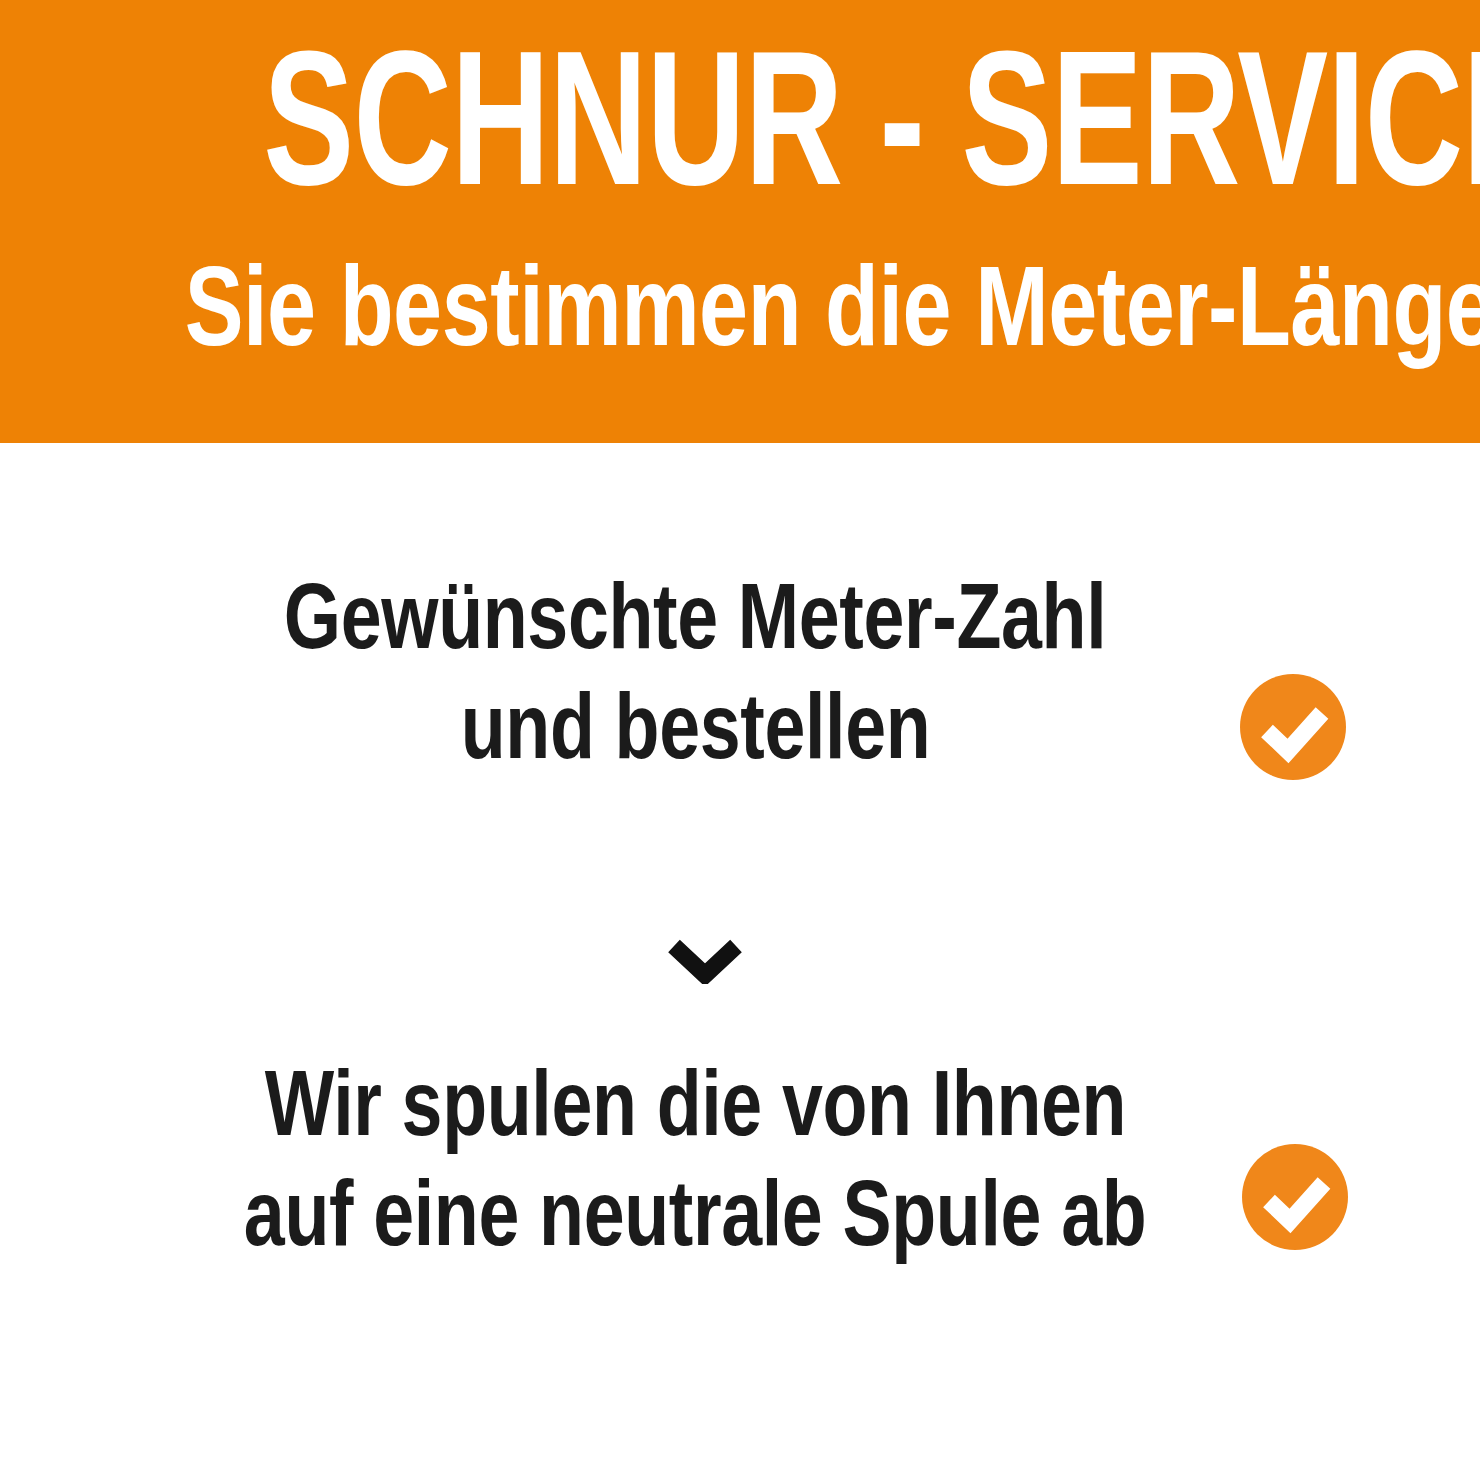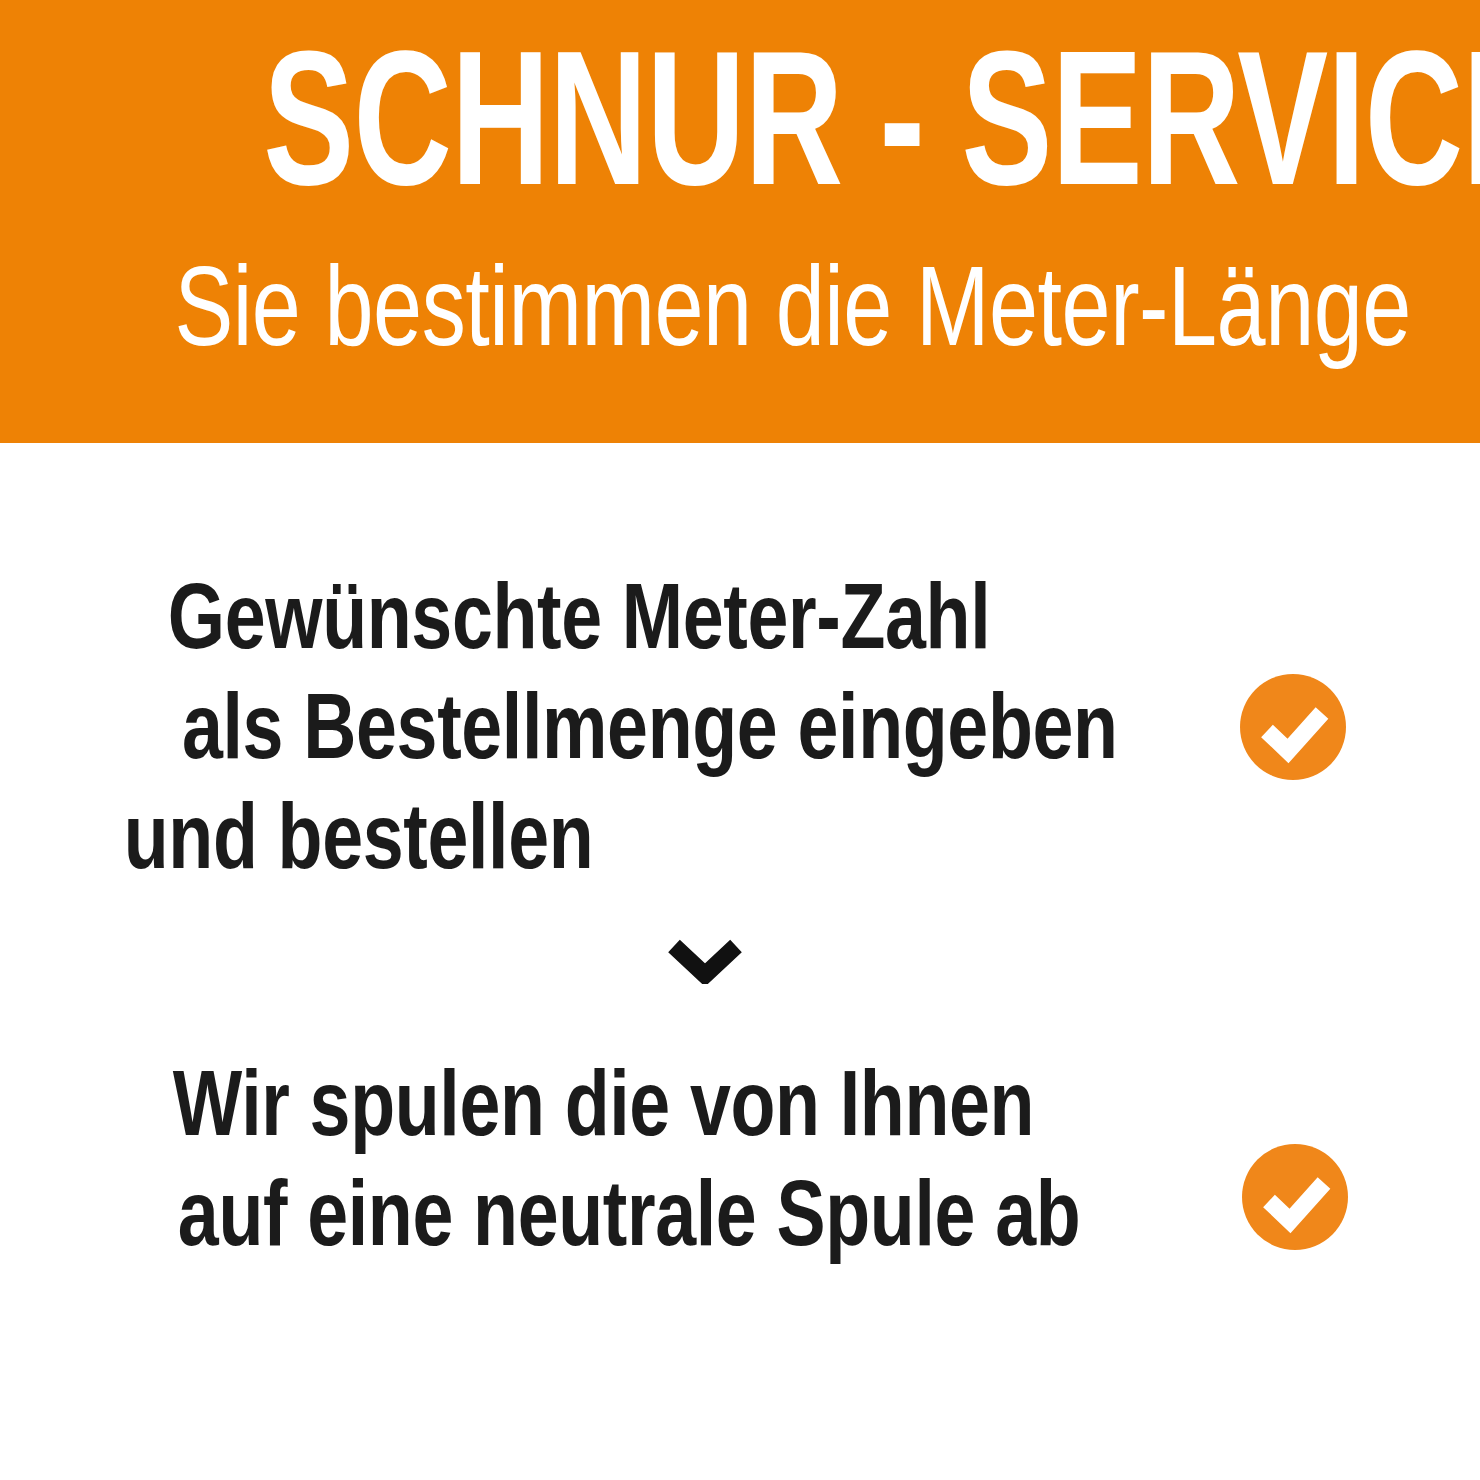--- a/index.html
+++ b/index.html
@@ -34,36 +34,37 @@
     letter-spacing: -0.005em;
     white-space: nowrap;
   }
   .banner-subtitle {
     position: absolute;
     top: 250px; left: 0;
     width: 100%;
     text-align: center;
     font-size: 113px;
     line-height: 1;
-    font-weight: 400;
+    font-weight: 700;
     color: var(--title-white, #ffffff);
     letter-spacing: -0.005em;
     white-space: nowrap;
   }
 
   
   .cond       { display: inline-block; transform: scaleX(0.71); transform-origin: 50% 50%; }
   .cond-sub   { display: inline-block; transform: scaleX(0.78); transform-origin: 50% 50%; }
   .cond-body  { display: inline-block; transform: scaleX(0.80); transform-origin: 50% 50%; }
 
   
   .step-text {
     position: absolute;
     left: 65px;
     width: 1260px;
+    text-align: center;
     font-size: 92px;
     line-height: 110px;
     font-weight: 700;
     color: var(--text-black, #1b1b1b);
     letter-spacing: -0.005em;
   }
   .step-1-text { top: 561px; }
   .step-2-text { top: 1048px; }
   .step-line { display: block; white-space: nowrap; }
 
@@ -99,21 +100,20 @@
     <div class="banner-title">
       <span class="cond">SCHNUR - SERVICE</span>
     </div>
     <div class="banner-subtitle">
       <span class="cond-sub">Sie bestimmen die Meter-Länge</span>
     </div>
   </header>
 
   <section class="step-text step-1-text">
     <span class="step-line"><span class="cond-body">Gewünschte Meter-Zahl</span></span>
-    <span class="step-line"><span class="cond-body">als Bestellmenge eingeben</span></span>
     <span class="step-line"><span class="cond-body">und bestellen</span></span>
   </section>
 
   <div class="check-badge check-badge-1">
     <svg viewBox="0 0 106 106">
       <circle class="check-bg" cx="53" cy="53" r="53"></circle>
       <path class="check-mark" d="M27 57 L48 77 L82 39"></path>
     </svg>
   </div>
 

